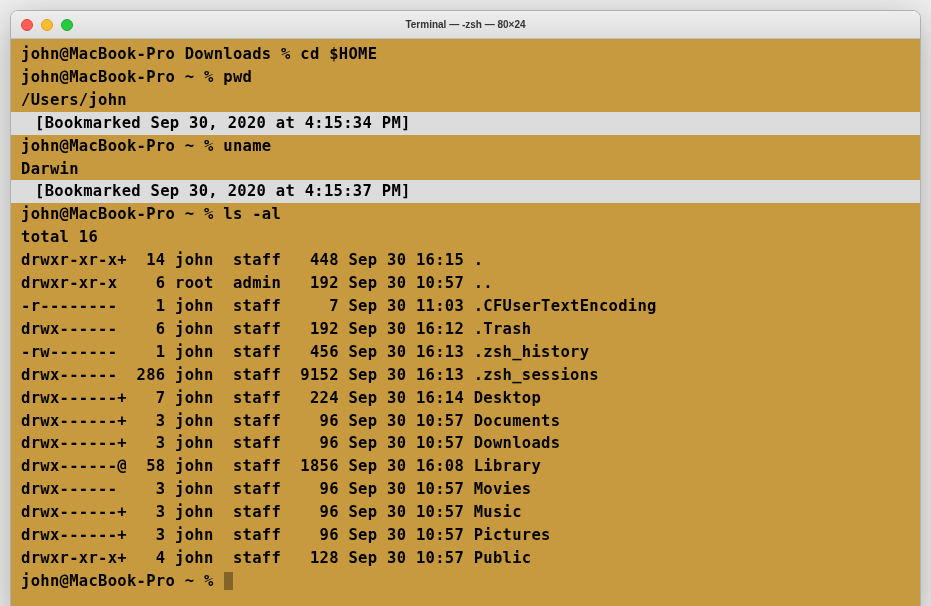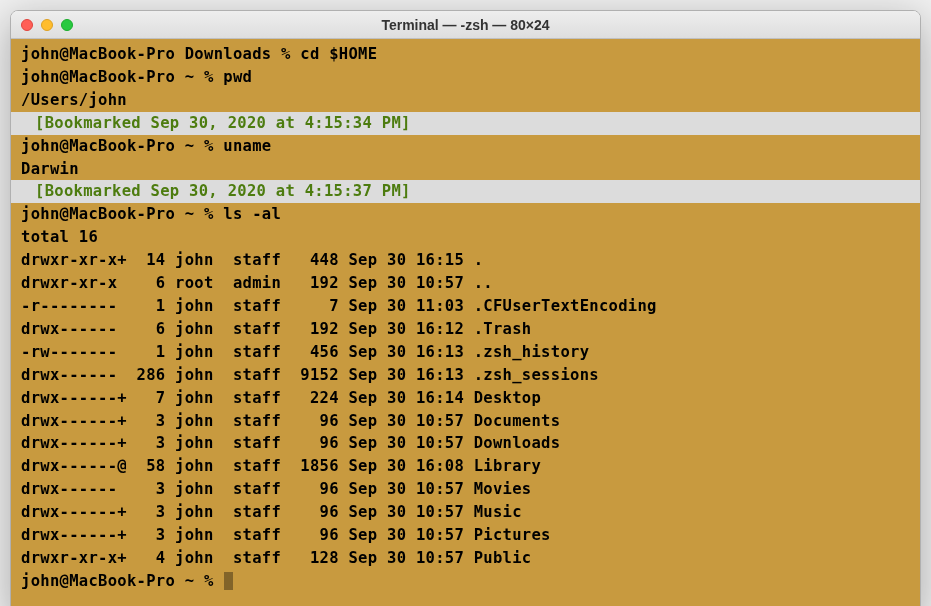--- a/index.html
+++ b/index.html
@@ -43,21 +43,21 @@
       border-radius: 50%;
     }
     .tl-close { background: #ff5f57; border: 0.5px solid #e0443e; }
     .tl-min { background: #ffbd2e; border: 0.5px solid #dea123; }
     .tl-max { background: #28c940; border: 0.5px solid #1aad2b; }
     .title-text {
       position: absolute;
       left: 0;
       right: 0;
       text-align: center;
-      font-size: 14px;
+      font-size: 10px;
       font-weight: 600;
       color: #333;
       pointer-events: none;
     }
     .terminal-body {
       background: #c89a3f;
       color: #000;
       font-family: "Menlo", "Monaco", "Consolas", monospace;
       font-size: 15.5px;
       line-height: 22.9px;
@@ -66,21 +66,21 @@
       letter-spacing: 0.3px;
       white-space: pre;
       overflow: hidden;
     }
     .line {
       display: block;
       font-weight: bold;
     }
     .bookmark {
       background: #dcdcdc;
-      color: #4d7c0f;
+      color: #000000;
       margin-left: -10px;
       margin-right: -8px;
       padding-left: 24px;
     }
     .cursor {
       display: inline-block;
       width: 9px;
       height: 18px;
       background: rgba(0,0,0,0.35);
       vertical-align: text-bottom;

